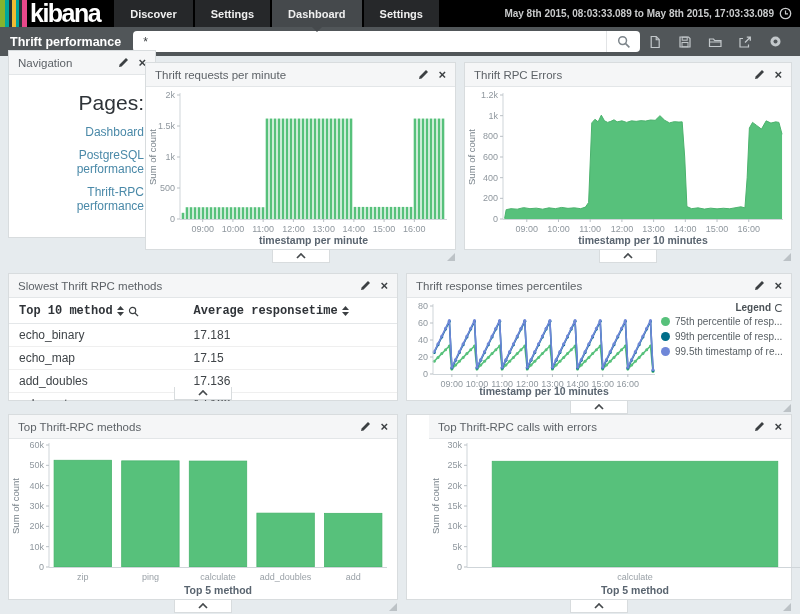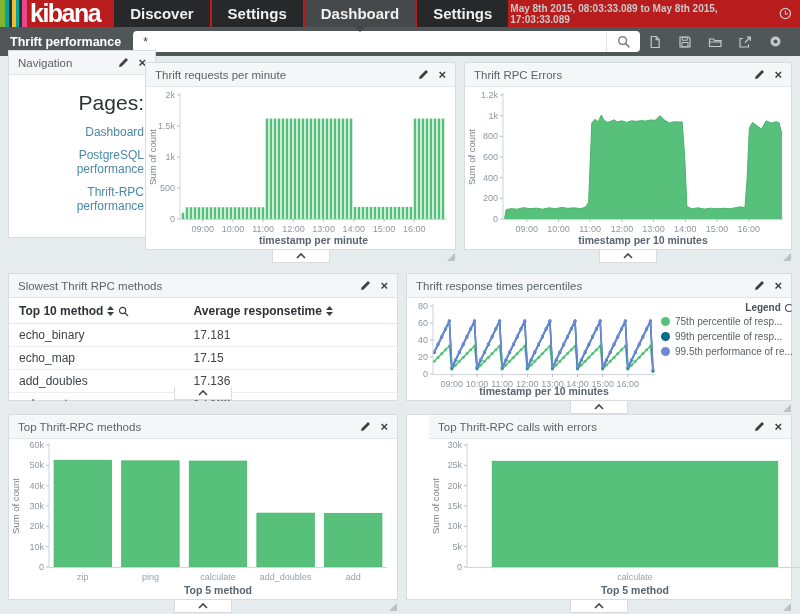--- a/index.html
+++ b/index.html
@@ -1,25 +1,25 @@
 <!DOCTYPE html>
 <html><head>
 <meta charset="utf-8">
 <style>
   * { margin:0; padding:0; box-sizing:border-box; }
   html,body { width:800px; height:614px; font-family:"Liberation Sans", sans-serif; background:#e6ebee; overflow:hidden; }
 
   
-  .navbar { position:absolute; left:0; top:0; width:800px; height:27px; background:#b91c1c; display:flex; align-items:stretch; }
+  .navbar { position:absolute; left:0; top:0; width:800px; height:27px; background:#000000; display:flex; align-items:stretch; }
   .logo { display:flex; align-items:stretch; padding-right:14px; }
   .stripes { display:flex; align-items:stretch; }
   .stripes span { display:block; height:27px; }
   .logo-text { color:#fff; font-weight:bold; font-size:25px; letter-spacing:-1.5px; line-height:26px; padding-left:3px; }
   .nav-tabs { display:flex; align-items:stretch; }
-  .nav-tab { position:relative; display:flex; align-items:center; padding:12px 16px; margin-right:2px; background:#26282a; color:#f0f0f0; font-size:15px; font-weight:bold; cursor:pointer; }
+  .nav-tab { position:relative; display:flex; align-items:center; padding:12px 16px; margin-right:2px; background:#26282a; color:#f0f0f0; font-size:11px; font-weight:bold; cursor:pointer; }
   .nav-tab.active { background:#45494c; }
   .nav-tab.active:after { content:""; position:absolute; left:50%; bottom:-5px; margin-left:-5px; border-left:5px solid transparent; border-right:5px solid transparent; border-top:5px solid #45494c; z-index:5; }
   .nav-right { margin-left:auto; display:flex; align-items:center; gap:5px; padding-right:8px; color:#c9cbcc; font-size:10px; font-weight:bold; }
 
   
   .searchbar { position:absolute; left:0; top:27px; width:800px; height:29px; background:#515659; display:flex; align-items:center; padding:0 10px; }
   .dash-title { color:#fff; font-size:12.5px; font-weight:bold; margin-right:12px; white-space:nowrap; }
   .search-wrap { display:flex; height:21px; width:537px; }
   .search-input { flex:1; border:none; outline:none; border-radius:4px 0 0 4px; padding:0 10px; font-size:12px; color:#3c4043; font-family:"Liberation Sans",sans-serif; }
   .search-btn { width:34px; background:#fff; border:none; border-left:1px solid #e2e4e6; border-radius:0 4px 4px 0; display:flex; align-items:center; justify-content:center; cursor:pointer; }
@@ -59,21 +59,21 @@
   .legend-title { text-align:right; font-weight:bold; color:#4a5156; display:flex; justify-content:flex-end; align-items:center; gap:4px; margin-bottom:3px; cursor:pointer; }
   .legend-refresh { width:8px; height:8px; border:1.5px solid #4a5156; border-radius:50%; border-right-color:transparent; display:inline-block; }
   .legend-item { display:flex; align-items:center; gap:5px; margin-bottom:4px; cursor:pointer; white-space:nowrap; }
   .legend-item .dot { width:9px; height:9px; border-radius:50%; flex:0 0 auto; }
 
   
   .tbl { width:100%; border-collapse:collapse; }
   .tbl th { text-align:left; font-size:12px; color:#2f3338; padding:6px 10px 5px; border-bottom:1px solid #e4e7e9; cursor:pointer; }
   .tbl td { font-size:12px; color:#3f4448; padding:4px 10px; border-top:1px solid #efefef; }
   .tbl tr:first-child td { border-top:none; }
-  .th-inner { display:flex; align-items:center; gap:4px; }
+  .th-inner { display:flex; align-items:center; gap:4px;font-family:Liberation Mono, monospace; }
   .col-val { width:55%; }
 </style>
 </head>
 <body>
 
 <div class="navbar">
   <div class="logo">
     <span class="stripes" id="brand-stripes">
         <span style="width: 5px; background: rgb(134, 179, 45);"></span>
         <span style="width: 4px; background: rgb(0, 166, 155);"></span>
@@ -662,21 +662,21 @@
       <div class="legend-item">
           <span class="dot" style="background: rgb(87, 193, 123);"></span>
           <span>75th percentile of resp...</span>
         </div>
       <div class="legend-item">
           <span class="dot" style="background: rgb(0, 110, 138);"></span>
           <span>99th percentile of resp...</span>
         </div>
       <div class="legend-item">
           <span class="dot" style="background: rgb(111, 135, 216);"></span>
-          <span>99.5th performance of re...</span>
+          <span>99.5th timestamp of re...</span>
         </div>
     </div>
   </div>
   <div class="collapse-tab">
     <svg width="10" height="6" viewBox="0 0 10 6">
         <polyline points="1,5 5,1 9,5" fill="none" stroke="#45494c" stroke-width="1.7"></polyline>
       </svg>
   </div>
   <div class="resize-handle"></div>
 </div>

